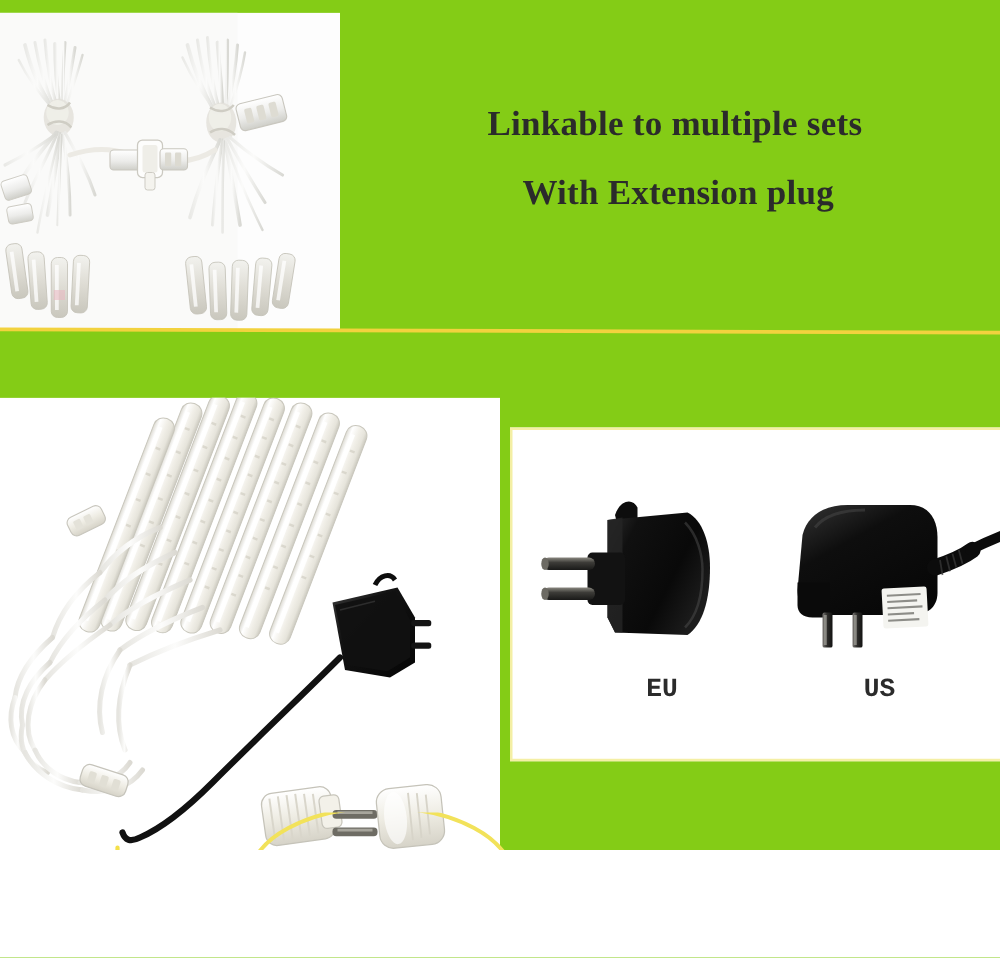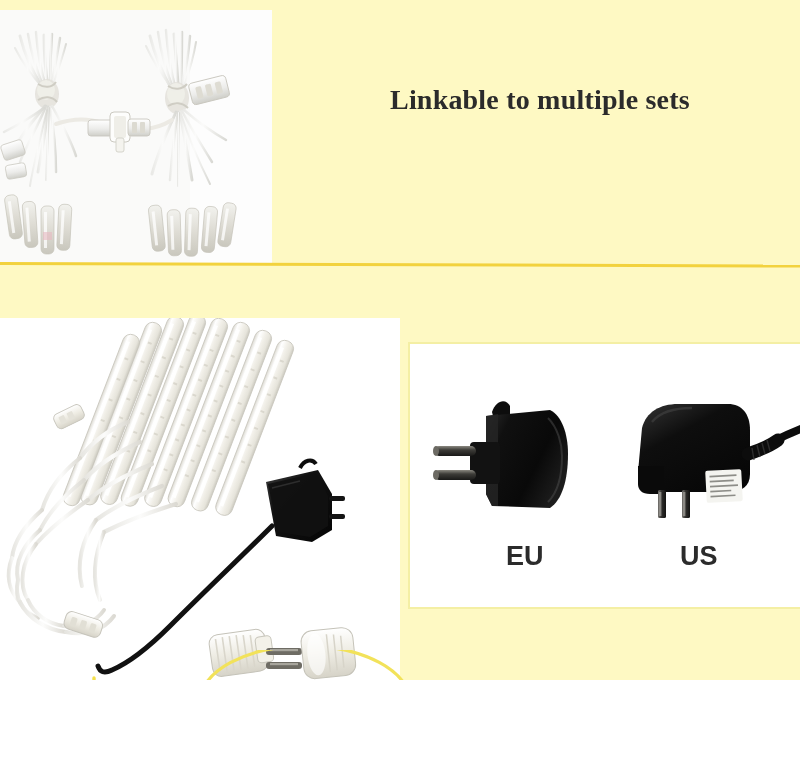--- a/index.html
+++ b/index.html
@@ -7,21 +7,21 @@
     padding: 0;
     background: #ffffff;
   }
   body {
     font-family: "Liberation Serif", serif;
   }
   #page {
     position: relative;
     width: 800px;
     height: 680px;
-    background: #fef9c3;
+    background: #84cc16;
     overflow: hidden;
   }
 
   
   .abs { position: absolute; }
   .nosel { user-select: none; }
 
   
   .headline {
     position: absolute;
@@ -53,25 +53,26 @@
     left: 408px;
     top: 342px;
     width: 400px;
     height: 267px;
     border: 2px solid #f4efa4;
     box-sizing: border-box;
     background: #ffffff;
   }
   .region-label {
     position: absolute;
-    font-family: Liberation Sans, sans-serif;
-    font-size: 27px;
+    font-family: Liberation Mono, monospace;
+    font-size: 21px;
     font-weight: 700;
     color: #2b2b2b;
     white-space: nowrap;
+    margin-left: 11px;
   }
   #label-eu { left: 506px; top: 541px; }
   #label-us { left: 680px; top: 541px; }
 
   
   #linkable-label {
     position: absolute;
     left: 265px;
     top: 696px;
     font-family: "Liberation Serif", serif;
@@ -233,20 +234,21 @@
         <rect x="26" y="6" width="12" height="22" rx="2" fill="#efeee8"></rect>
         <rect x="40" y="9" width="22" height="17" rx="3" fill="url(#connG)" stroke="#c9c7bf" stroke-width="0.9"></rect>
         <rect x="44" y="12" width="5" height="11" rx="1" fill="#dcdad1"></rect>
         <rect x="52" y="12" width="5" height="11" rx="1" fill="#dcdad1"></rect>
         <rect x="28" y="28" width="8" height="14" rx="2" fill="#f4f3ee" stroke="#cdcbc3" stroke-width="0.8"></rect>
       </g>
     </svg>
   </div>
 
   <div class="headline nosel" id="headline-line1">Linkable to multiple sets</div>
+  <div class="headline nosel" id="headline-line2">With Extension plug</div>
 
   <div id="divider"></div>
 
   <div class="photo" id="photo-kit">
     <svg viewBox="0 0 400 410" preserveAspectRatio="none">
       <defs>
         <linearGradient id="tubeG" x1="0" y1="0" x2="1" y2="0">
           <stop offset="0" stop-color="#dcdad2"></stop>
           <stop offset="0.22" stop-color="#ffffff"></stop>
           <stop offset="0.55" stop-color="#f1efe8"></stop>

